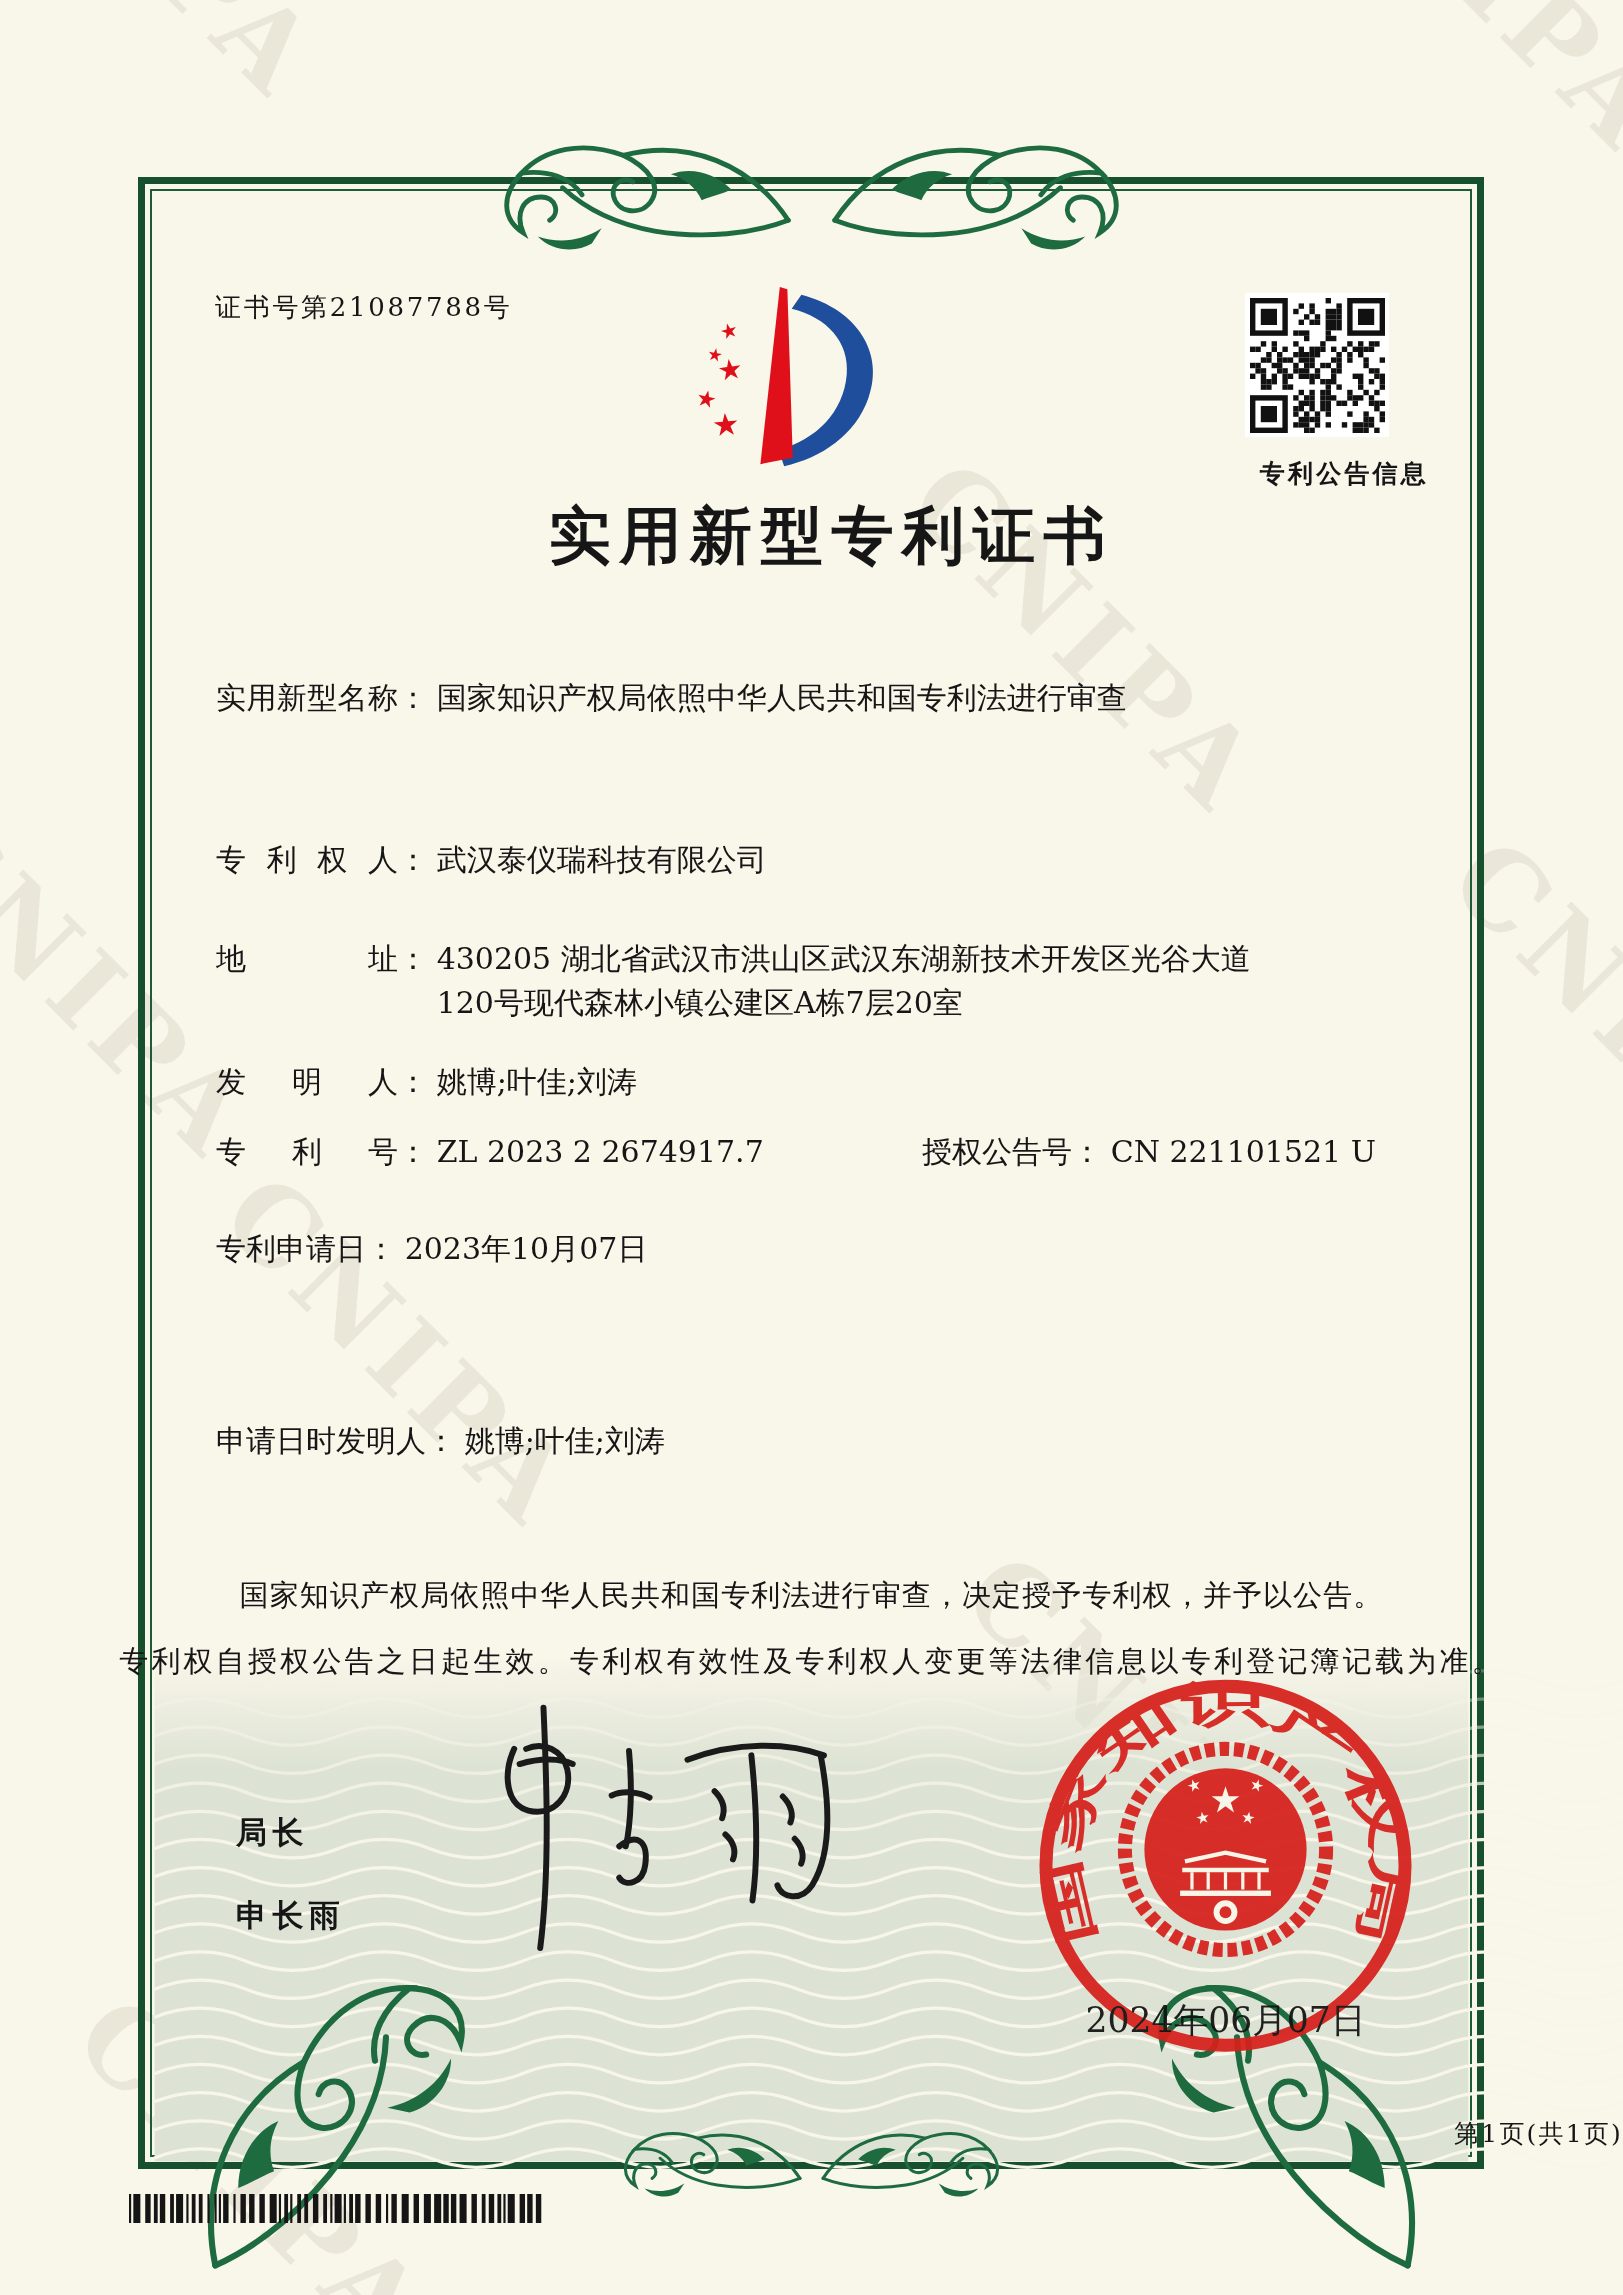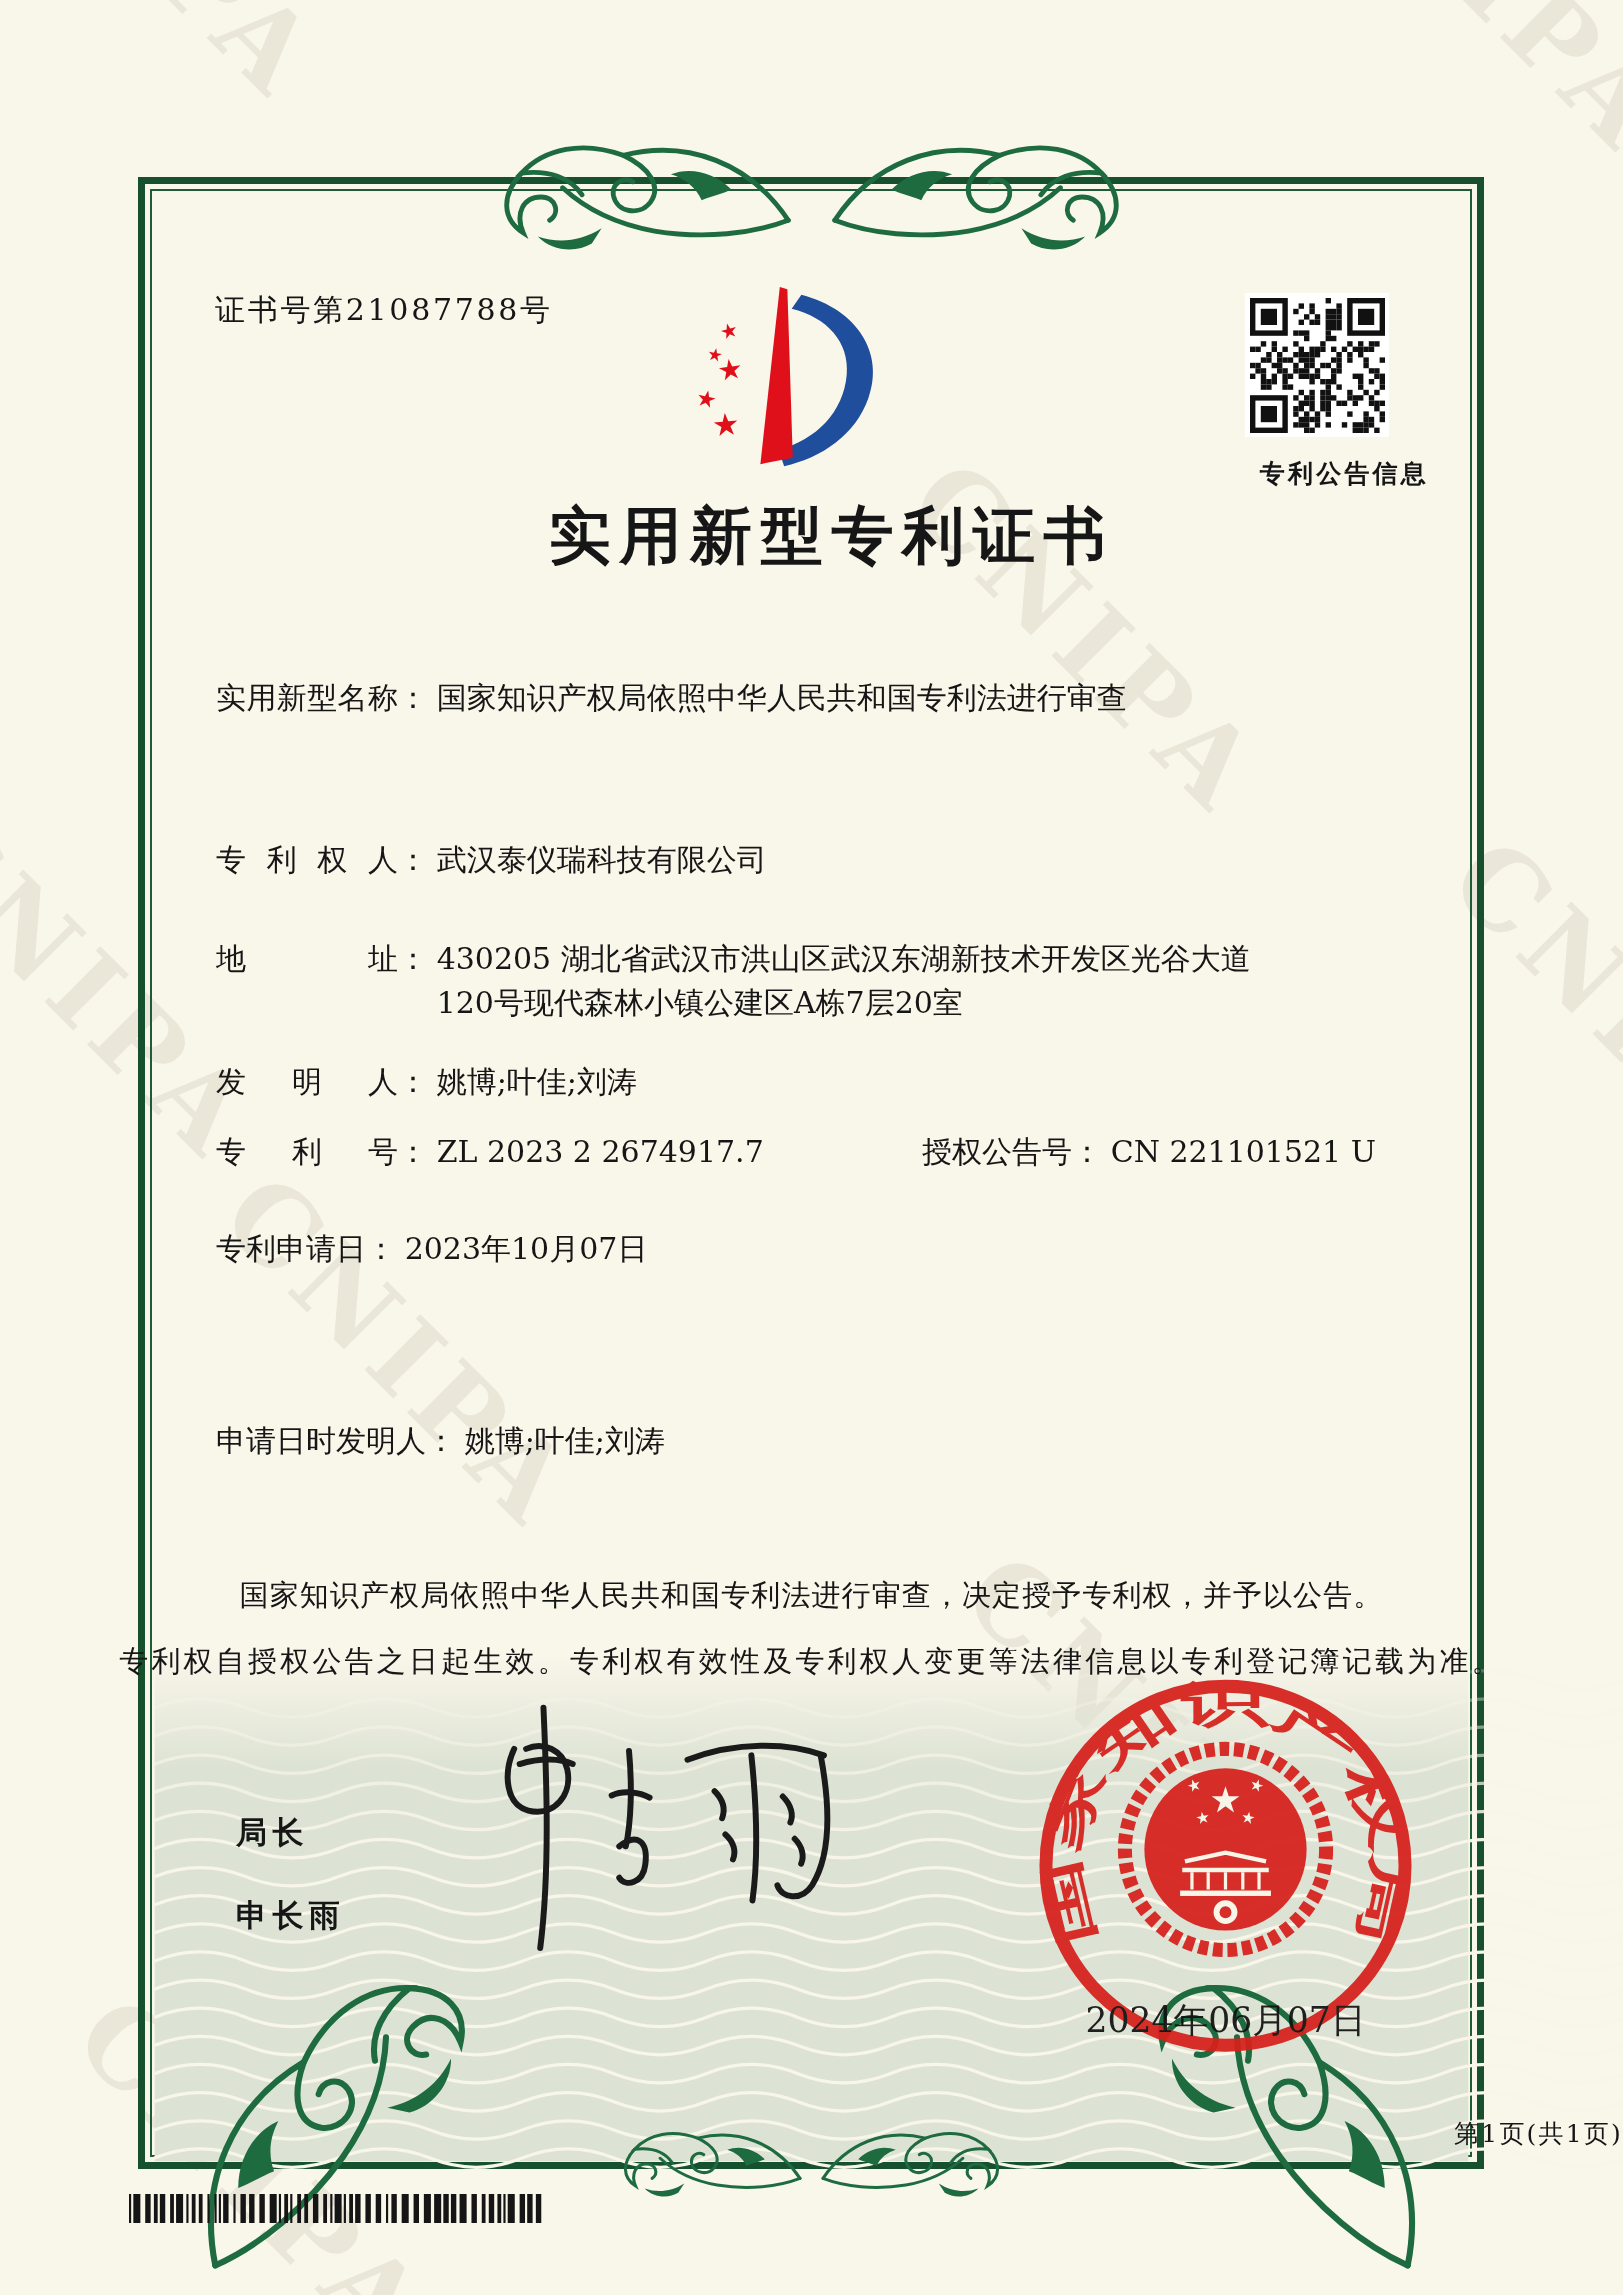--- a/index.html
+++ b/index.html
@@ -5,21 +5,21 @@
   html,body{margin:0;padding:0;background:#e8e8e8;}
   .page{position:relative;width:1623px;height:2295px;background:#f9f6ea;overflow:hidden;
         font-family:"DejaVu Serif","Liberation Serif",serif;color:#161616;}
   
   .wm{position:absolute;font:700 108px "DejaVu Serif","Liberation Serif",serif;
       color:rgba(128,118,92,.12);transform:rotate(45deg);letter-spacing:9.7px;white-space:nowrap;}
   
   .frame{position:absolute;left:138px;top:177px;width:1332px;height:1978px;border:7.6px solid #16502d;}
   .frame-inner{position:absolute;inset:5.4px;border:2.7px solid #1d5c36;}
   
-  .cert-no{position:absolute;left:215px;top:290px;font-size:30px;letter-spacing:2.7px;}
+  .cert-no{position:absolute;left:215px;top:290px;font-size:26px;letter-spacing:2.7px;}
   .logo{position:absolute;left:693px;top:286px;width:206px;height:190px;}
   .qr-panel{position:absolute;left:1245px;top:293px;width:144px;height:144px;background:#fff;
             display:flex;align-items:center;justify-content:center;}
   .qr-caption{position:absolute;left:1207px;top:457px;width:222px;text-align:right;
               font-size:25px;font-weight:700;letter-spacing:3.2px;}
   .title{position:absolute;left:0;top:494px;width:100%;text-align:center;
          font-size:62px;font-weight:900;letter-spacing:8.7px;padding-left:20px;}
   
   .row{position:absolute;left:216px;width:1234px;font-size:30px;line-height:1.45;}
   .lbl{display:inline-flex;justify-content:space-between;width:182px;vertical-align:top;}

